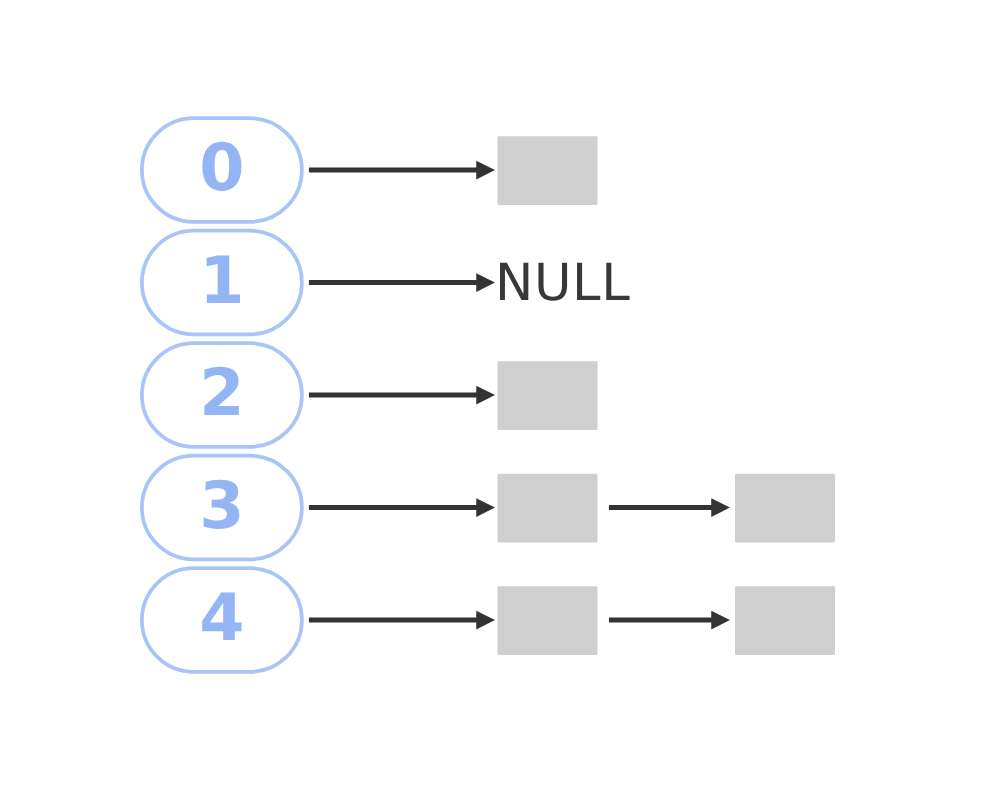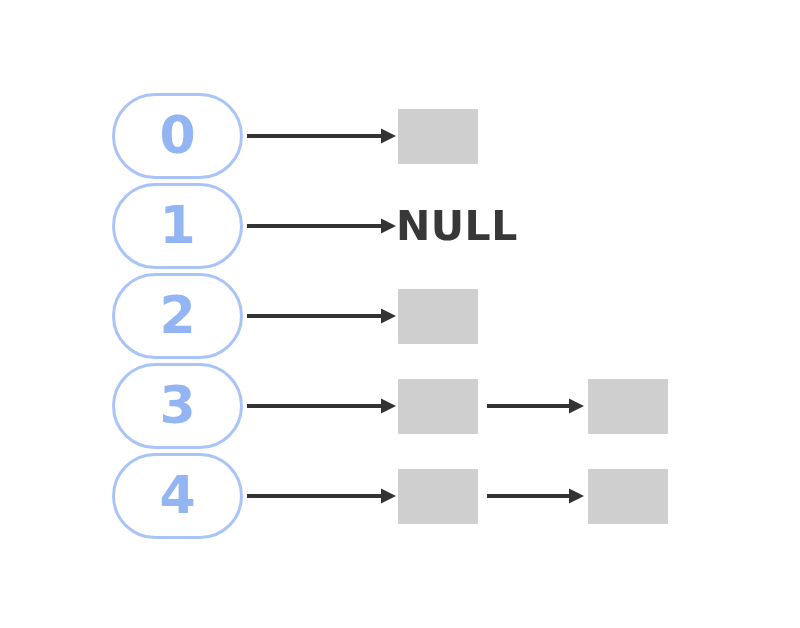--- a/index.html
+++ b/index.html
@@ -59,21 +59,21 @@
     border-radius: 1px;
   }
   .null-label {
     position: absolute;
     left: 396px;
     top: 0;
     height: 86px;
     display: flex;
     align-items: center;
     font-size: 41px;
-    font-weight: 700;
+    font-weight: 400;
     color: var(--null-text, #383838);
     letter-spacing: 0.5px;
   }
 </style>
 </head>
 <body style="background: rgb(255, 255, 255);">
 
 <div id="diagram">
     <div class="row" style="top: 93px;">
       <div class="pill">

